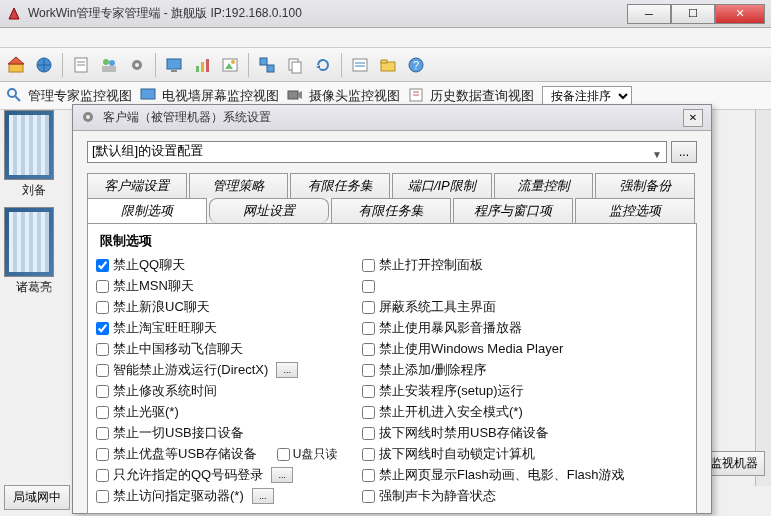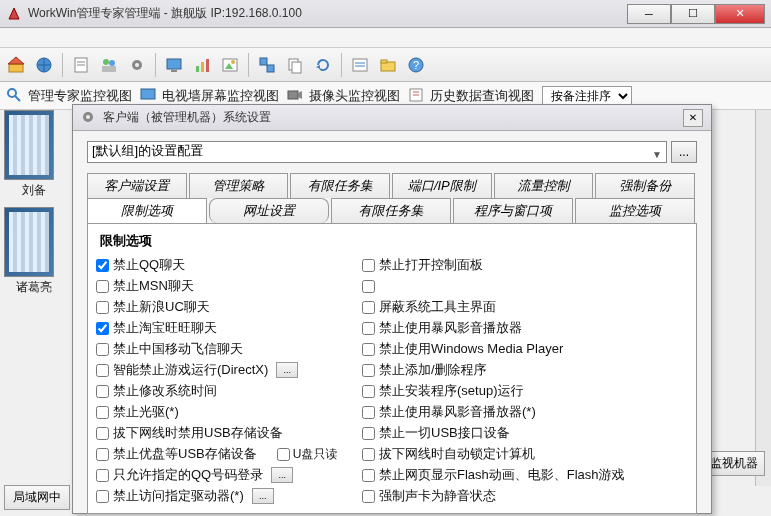--- a/index.html
+++ b/index.html
@@ -337,29 +337,29 @@
               <div class="opt">
                 <input type="checkbox" style="">
                 <span>禁止安装程序(setup)运行</span>
               </div>
               <div class="opt">
                 <input type="checkbox" style="">
                 <span>禁止光驱(*)</span>
               </div>
               <div class="opt">
                 <input type="checkbox" style="">
-                <span>禁止使用暴风影音播放器(*)</span>
+                <span>禁止开机进入安全模式(*)</span>
+              </div>
+              <div class="opt">
+                <input type="checkbox" style="">
+                <span>禁止一切USB接口设备</span>
               </div>
               <div class="opt">
                 <input type="checkbox" style="">
                 <span>拔下网线时禁用USB存储设备</span>
-              </div>
-              <div class="opt">
-                <input type="checkbox" style="">
-                <span>禁止一切USB接口设备</span>
               </div>
               <div class="opt">
                 <input type="checkbox" style="">
                 <span>禁止优盘等USB存储设备</span>
                 <span class="inline-cb">
                   <input type="checkbox" style="">
                   <span>U盘只读</span>
                 </span>
               </div>
               <div class="opt">

